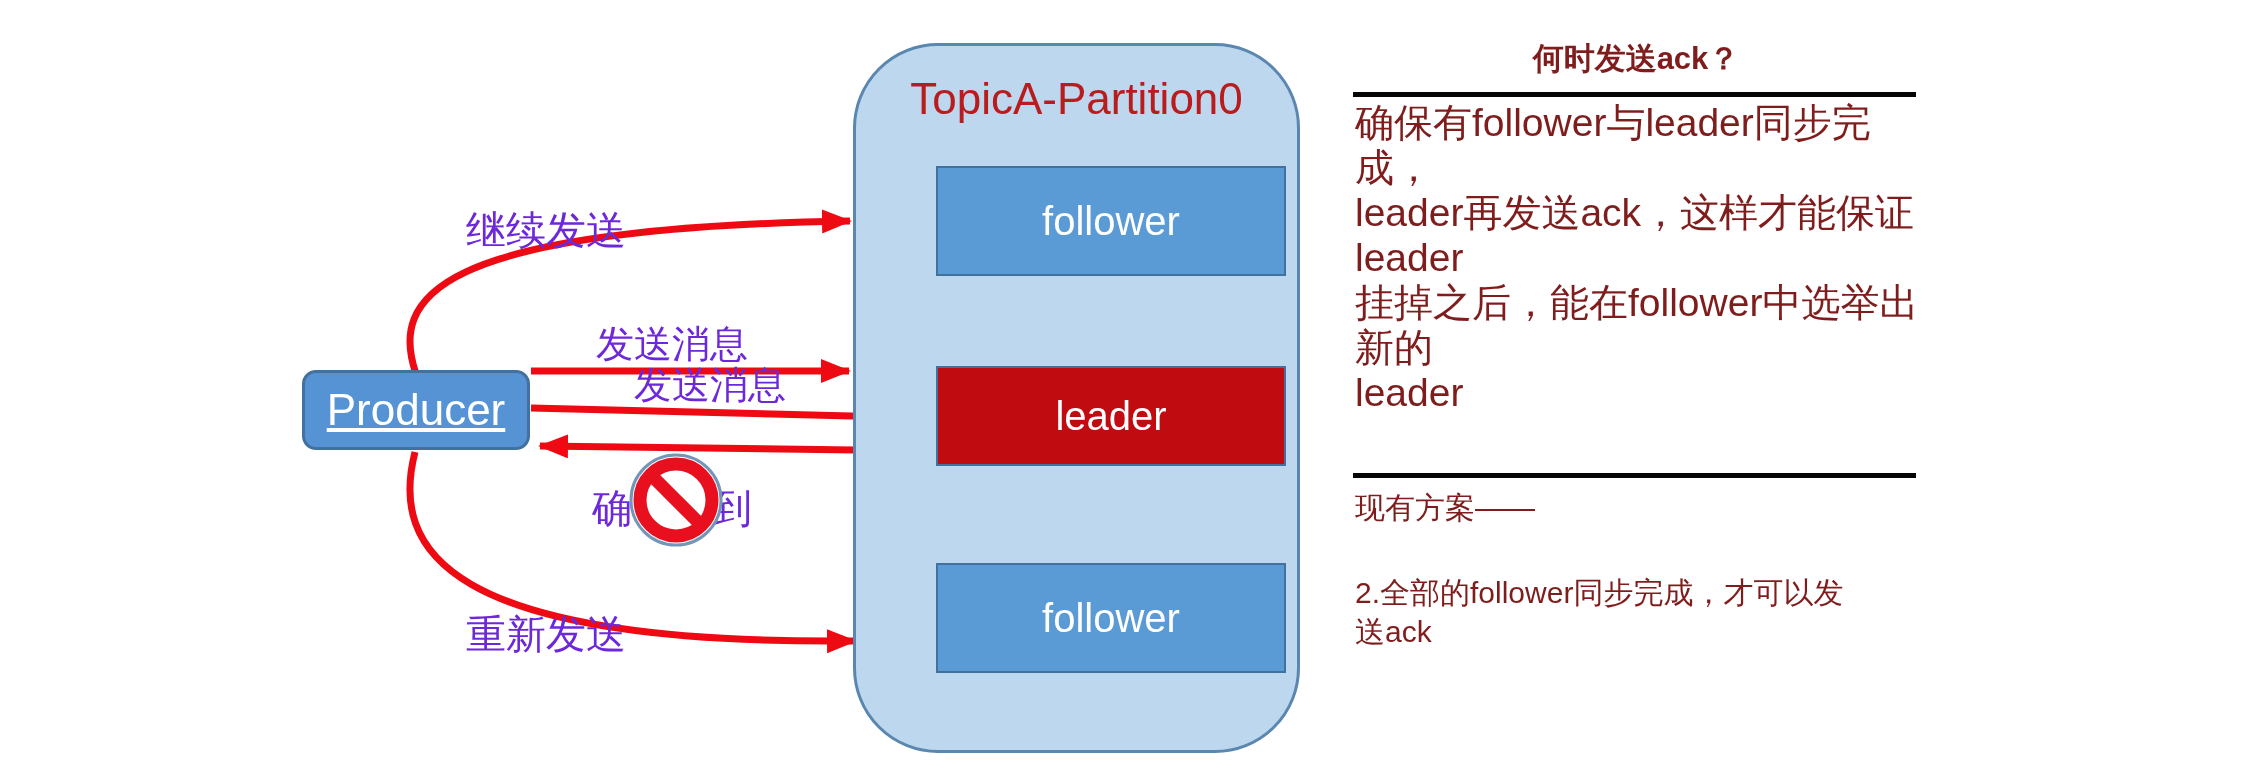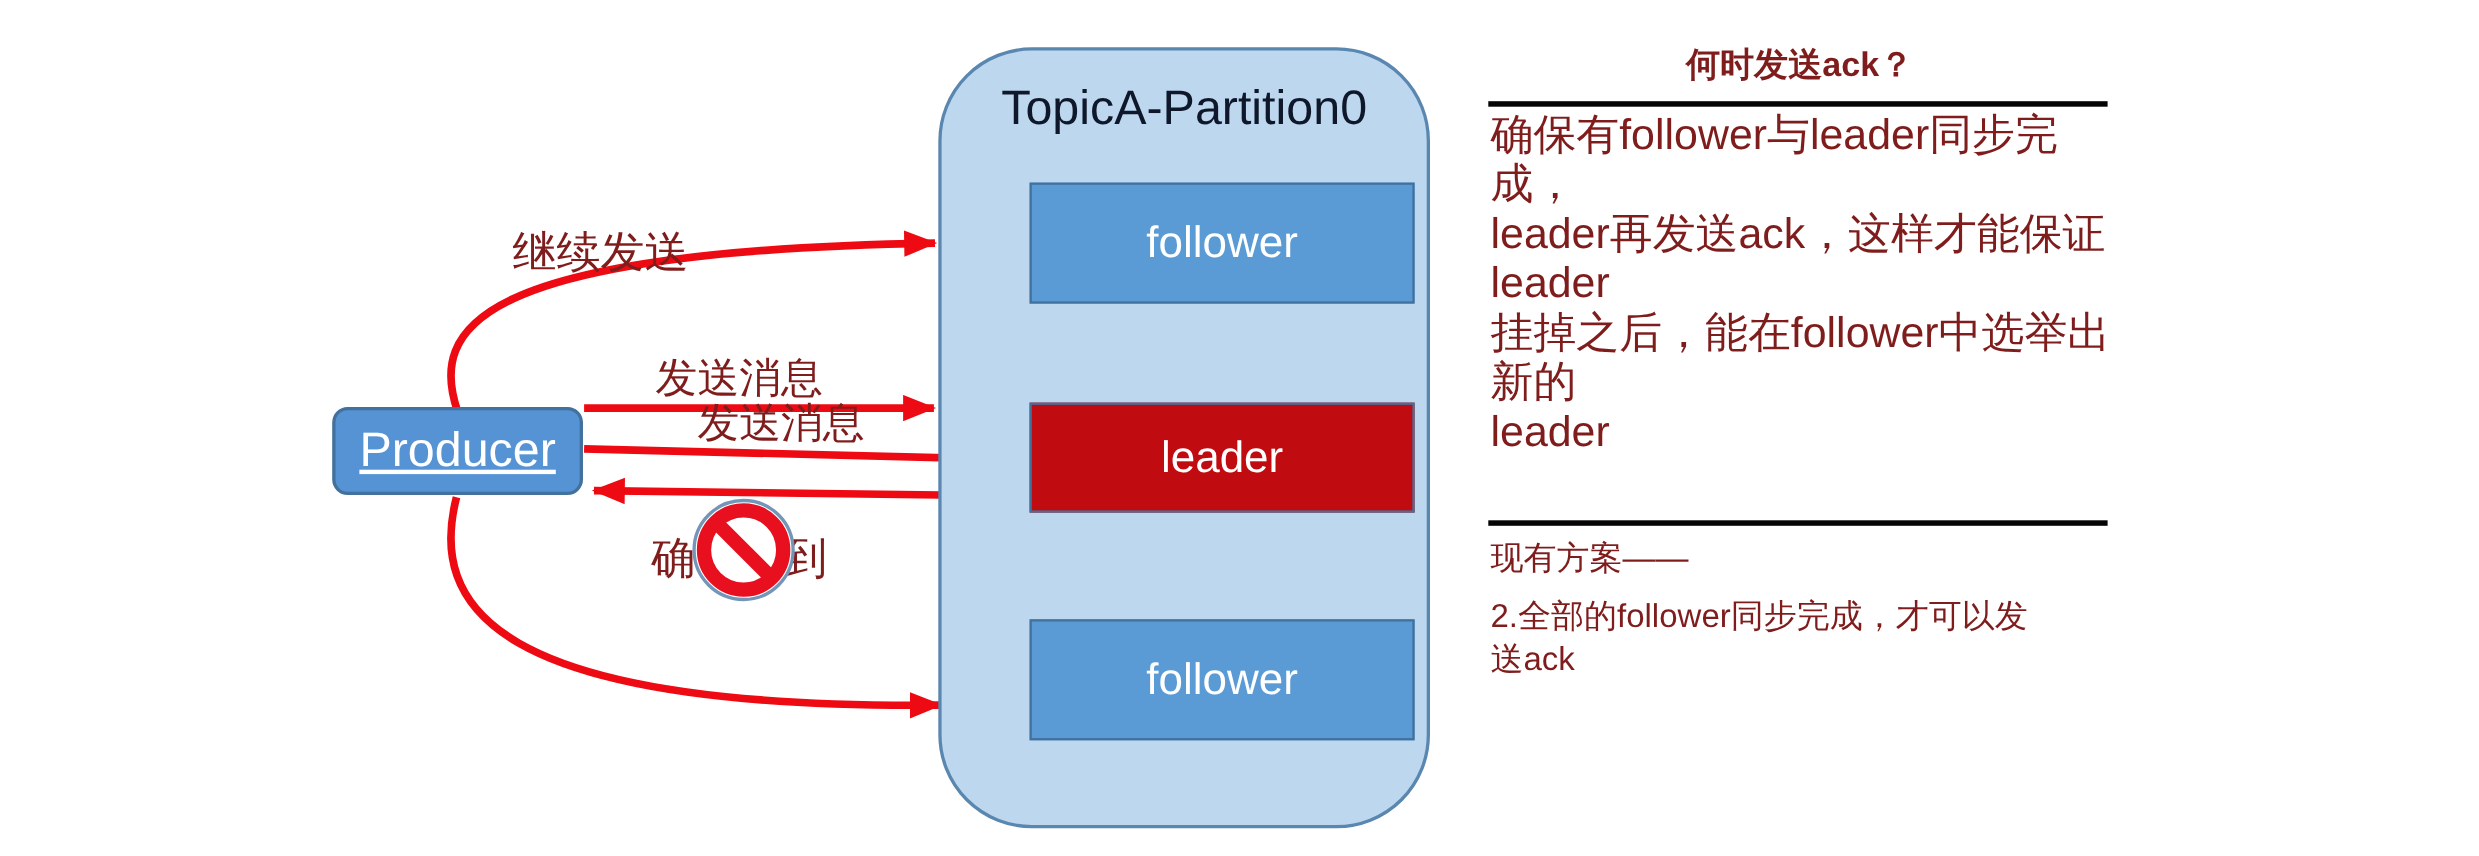--- a/index.html
+++ b/index.html
@@ -19,33 +19,33 @@
   }
 
   
   .partition{
     left:853px;top:43px;width:447px;height:710px;
     background:#bdd7ee;border:3px solid #5a87b0;border-radius:85px;
     box-sizing:border-box;z-index:1;
   }
   .partition-title{
     position:absolute;left:0;top:28px;width:100%;text-align:center;
-    font-size:44px;color:#0f172a;white-space:nowrap;
+    font-size:44px;color:#b91c1c;white-space:nowrap;
   }
   .node{
     position:absolute;left:80px;width:350px;
     display:flex;align-items:center;justify-content:center;
     color:#ffffff;font-size:40px;border:2px solid #41719c;box-sizing:border-box;
   }
   .node.f-top{top:120px;height:110px;background:#5b9bd5;}
   .node.leader{top:320px;height:100px;background:#c00b10;}
   .node.f-bottom{top:517px;height:110px;background:#5b9bd5;}
 
   
-  .lbl{color:#7f1d1d;white-space:nowrap;z-index:4;line-height:44px;}
+  .lbl{color:#6d28d9;white-space:nowrap;z-index:4;line-height:44px;}
   .lbl.continue{left:466px;top:208px;font-size:40px;}
   .lbl.send1{left:596px;top:322px;font-size:38px;}
   .lbl.send2{left:634px;top:363px;font-size:38px;}
   .lbl.ack{left:592px;top:486px;font-size:40px;}
   .lbl.resend{left:466px;top:612px;font-size:40px;}
 
   
   .no-sign{left:626px;top:450px;width:100px;height:100px;z-index:5;}
 
   
@@ -55,21 +55,21 @@
   .divider{position:absolute;left:0;width:563px;height:5px;background:#050505;}
   .div1{top:92px;}
   .div2{top:473px;}
   .sec1-body{
     position:absolute;top:100px;left:2px;width:575px;
     font-size:39px;line-height:45px;white-space:pre-line;
   }
   .sec2-title{top:428px;left:2px;}
   .sec2-body{position:absolute;top:488px;left:2px;width:575px;font-size:30px;line-height:39px;}
   .sec2-body .para{white-space:pre-line;}
-  .sec2-body .opt2{margin-top:14px;}
+  .sec2-body .opt2{margin-top:46px;}
 </style>
 </head>
 <body>
 
 <div class="stage">
 
   <svg class="arrow-layer" viewBox="0 0 2254 778">
     <defs>
       <marker id="ah" markerUnits="userSpaceOnUse" markerWidth="34" markerHeight="26" refX="28" refY="12" orient="auto">
         <path d="M0,0 L30,12 L0,24 Z" fill="#ee0a12"></path>
@@ -90,20 +90,21 @@
     <div class="partition-title">TopicA-Partition0</div>
     <div class="node f-top">follower</div>
     <div class="node leader">leader</div>
     <div class="node f-bottom">follower</div>
   </div>
 
   <div class="abs lbl continue">继续发送</div>
   <div class="abs lbl send1">发送消息</div>
   <div class="abs lbl send2">发送消息</div>
   <div class="abs lbl ack">确认收到</div>
+  <div class="abs lbl resend">重新发送</div>
 
   <div class="abs no-sign">
     <svg viewBox="0 0 100 100" width="100" height="100">
       <circle cx="50" cy="50" r="45" fill="#ffffff" stroke="#7396b8" stroke-width="3"></circle>
       <circle cx="50" cy="50" r="36" fill="none" stroke="#e8101f" stroke-width="13"></circle>
       <line x1="25" y1="25" x2="75" y2="75" stroke="#e8101f" stroke-width="13"></line>
     </svg>
   </div>
 
   <div class="abs notes">

